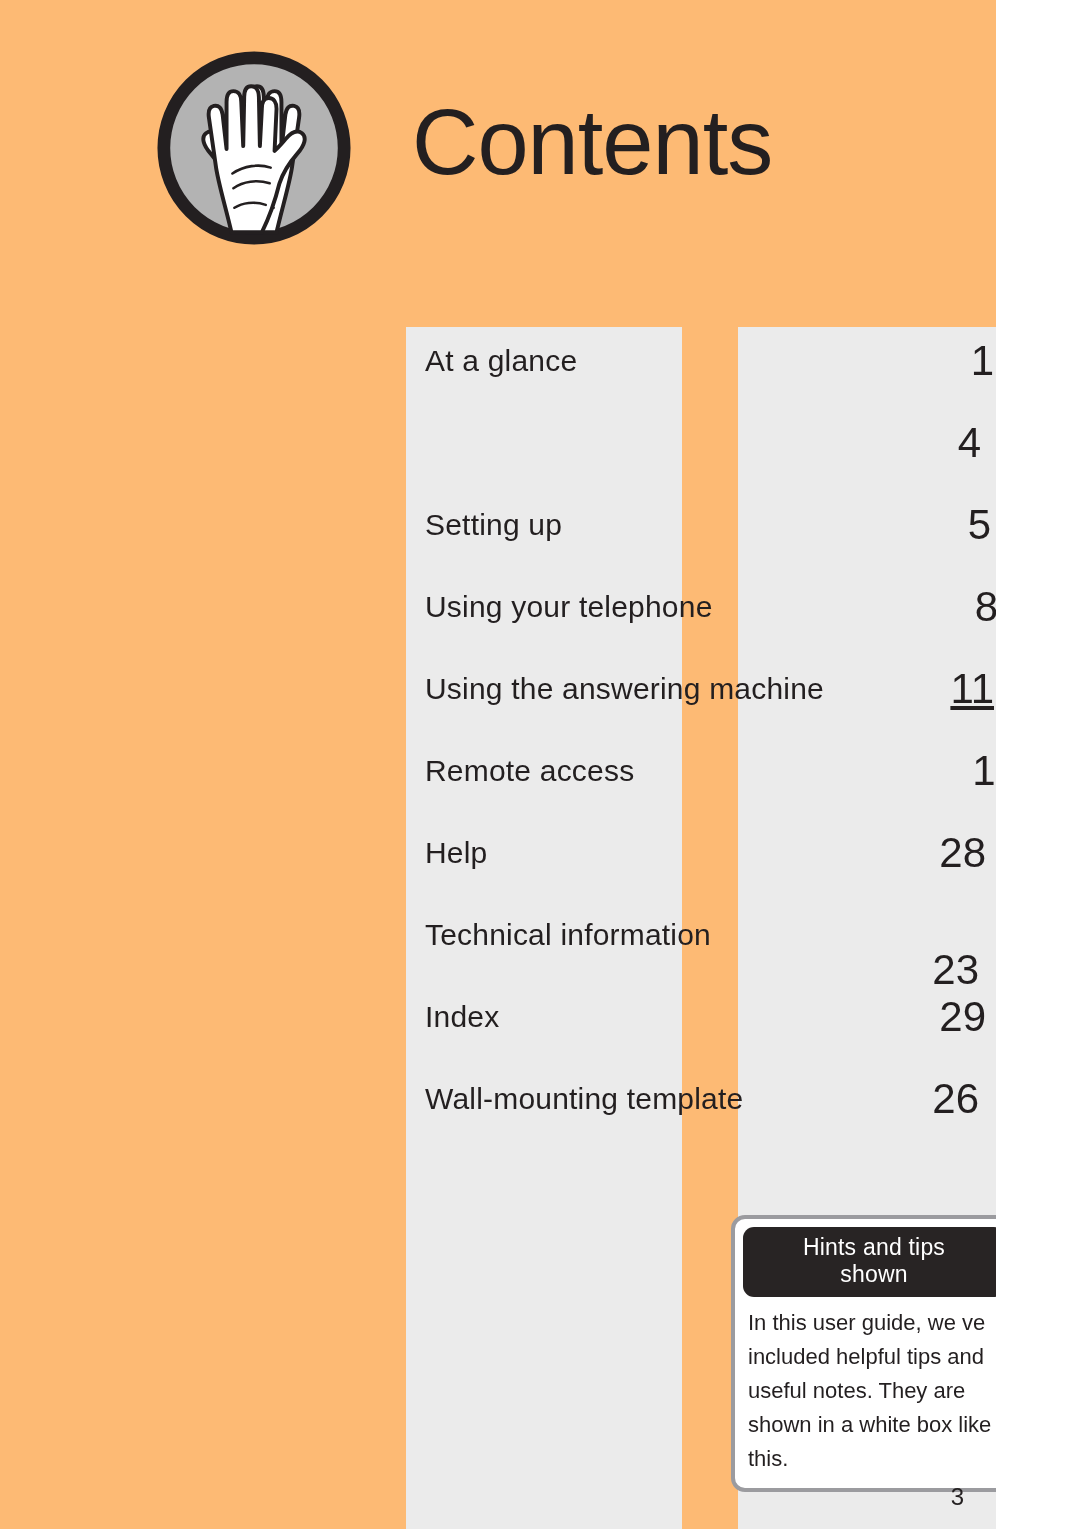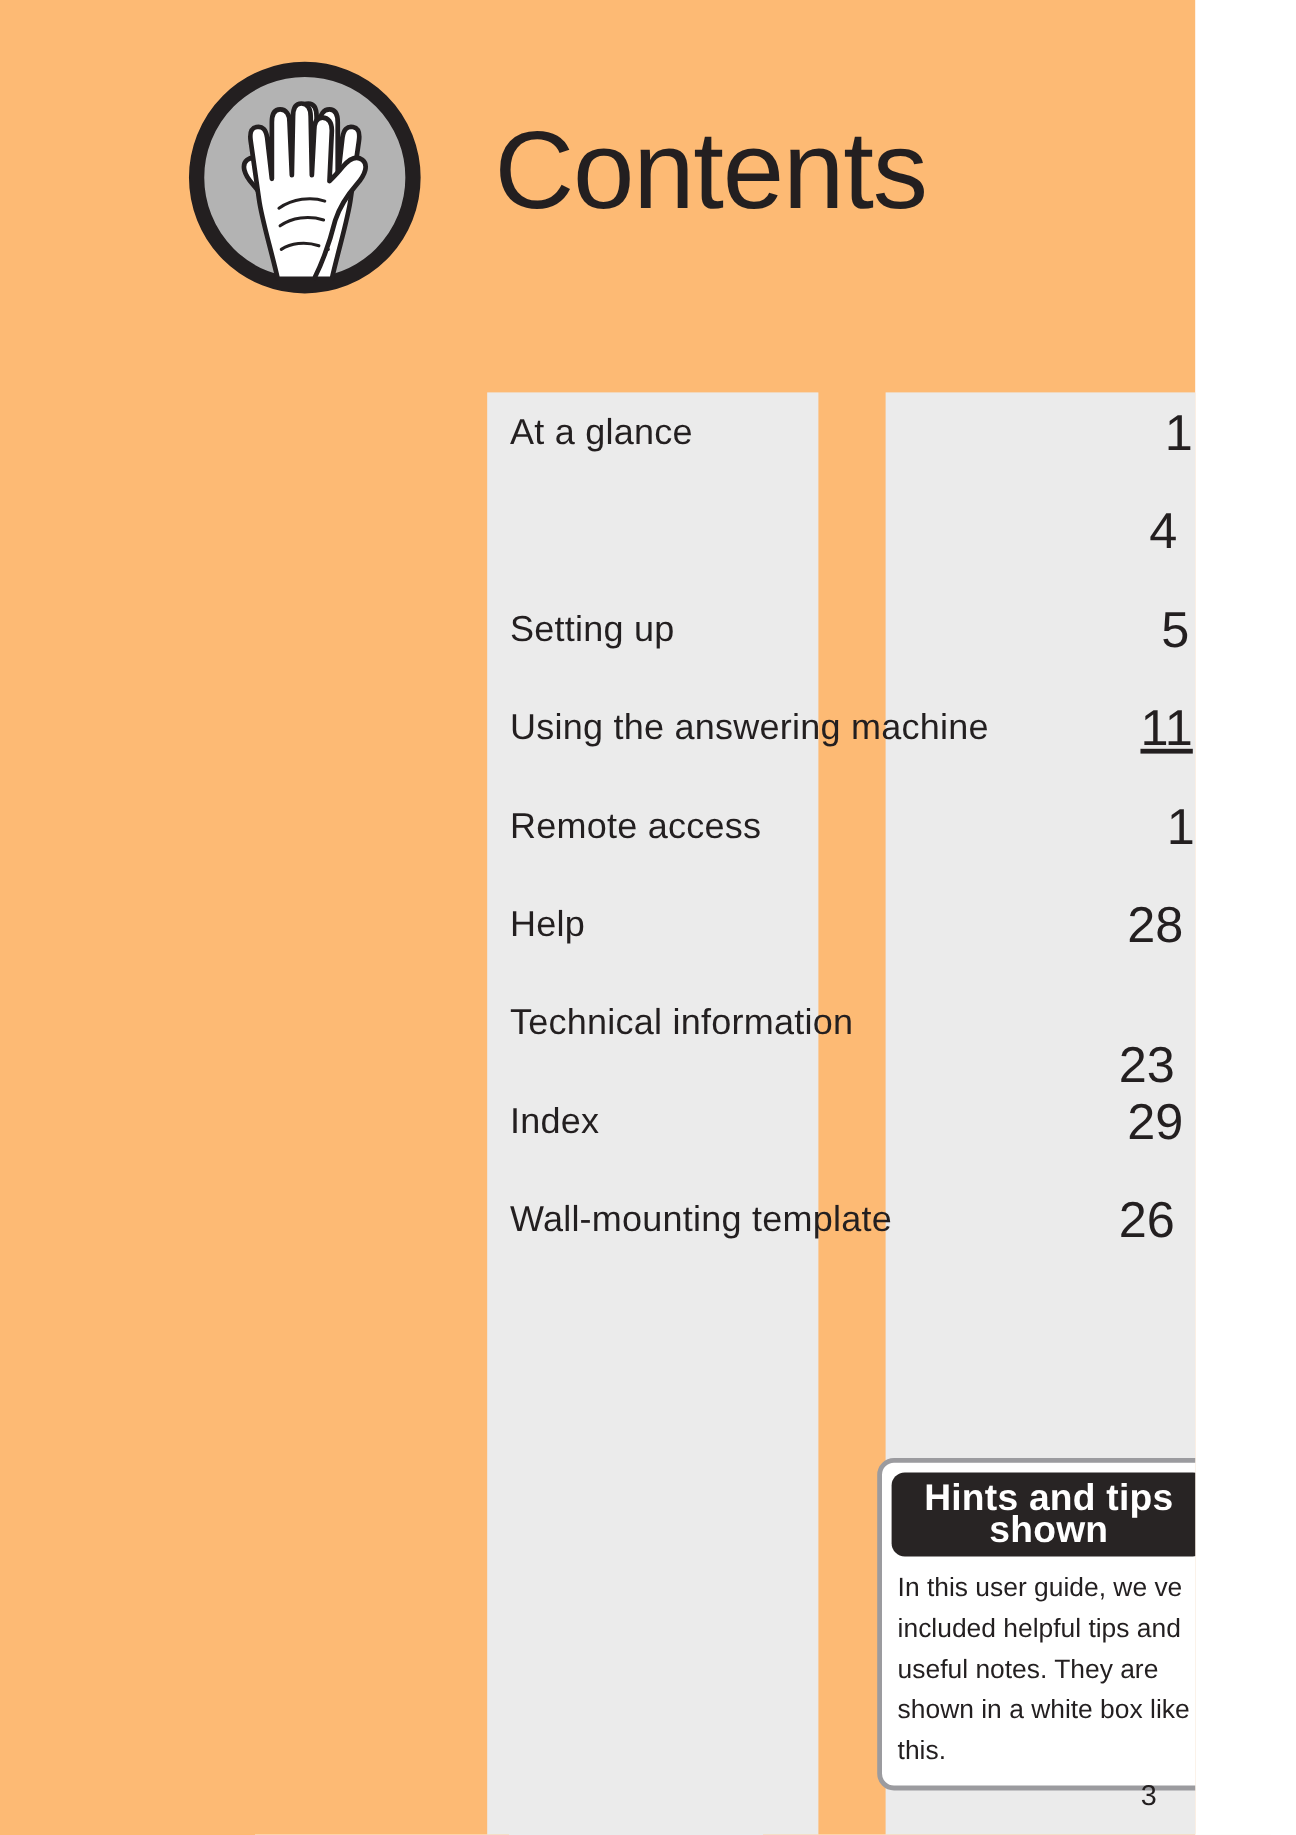--- a/index.html
+++ b/index.html
@@ -92,22 +92,22 @@
     box-sizing: border-box;
     background: #ffffff;
     border: 4px solid #9b9b9f;
     border-radius: 14px;
   }
   .hints-header {
     margin: 8px 8px 0 8px;
     background: #282424;
     border-radius: 11px;
     color: #ffffff;
-    font-size: 31px;
-    font-weight: 700;
+    font-size: 23px;
+    font-weight: 400;
     text-align: center;
     line-height: 27px;
     padding: 7px 6px 9px 6px;
     letter-spacing: 0.2px;
   }
   .hints-header .l2 { display: block; }
   .hints-body {
     margin: 9px 10px 0 13px;
     font-size: 22px;
     line-height: 34px;
@@ -173,20 +173,24 @@
         <div class="toc-page" style="right: 26px;">1</div>
       </div>
       <div class="toc-row">
         <div class="toc-page" style="right: 39px;">4</div>
       </div>
       <div class="toc-row">
         <div class="toc-label">Setting up</div>
         <div class="toc-page" style="right: 29px;">5</div>
       </div>
       <div class="toc-row">
+        <div class="toc-label">Using your telephone</div>
+        <div class="toc-page" style="right: 22px;">8</div>
+      </div>
+      <div class="toc-row">
         <div class="toc-label">Using the answering machine</div>
         <div class="toc-page" style="right: 26px; text-decoration: underline;">11</div>
       </div>
       <div class="toc-row">
         <div class="toc-label">Remote access</div>
         <div class="toc-page" style="right: 1px;">19</div>
       </div>
       <div class="toc-row">
         <div class="toc-label">Help</div>
         <div class="toc-page" style="right: 34px;">28</div>

